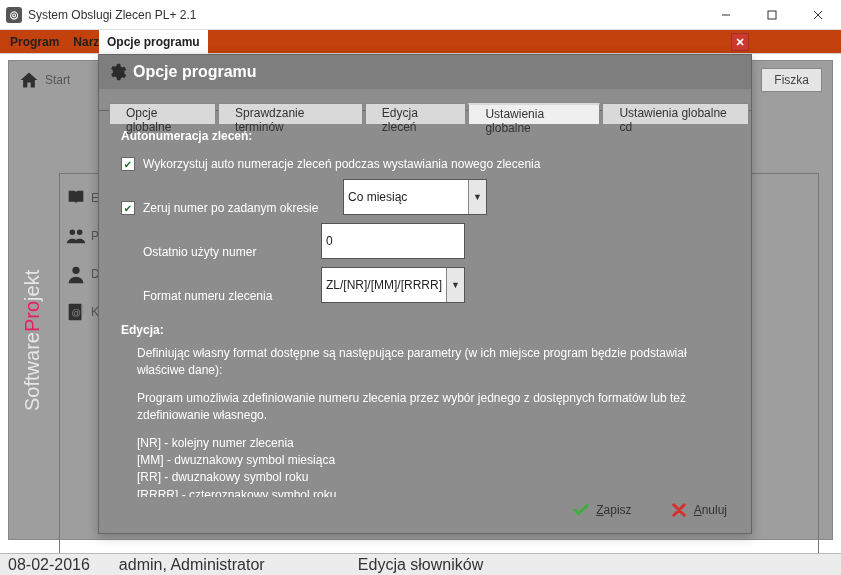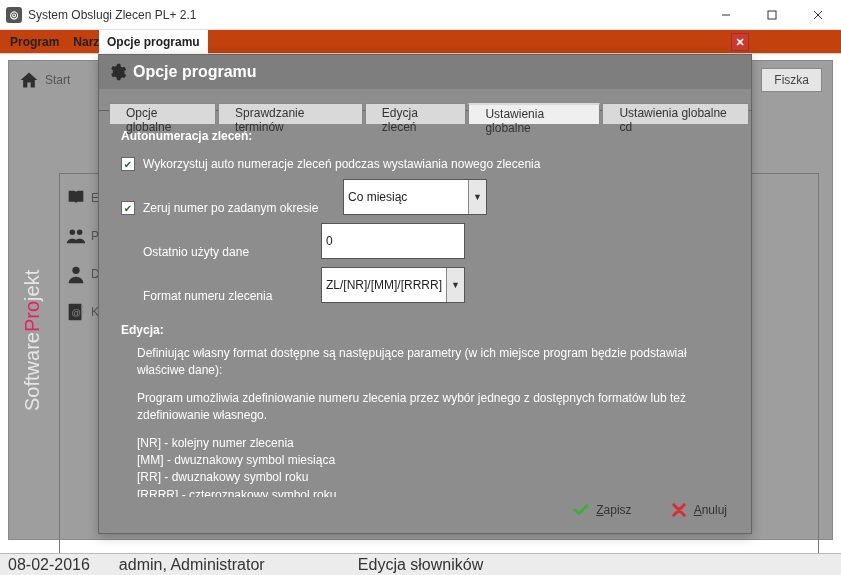--- a/index.html
+++ b/index.html
@@ -417,21 +417,21 @@
     <div class="form-row">
       <div class="chk checked"></div>
       <span class="form-label">Zeruj numer po zadanym okresie</span>
       <div class="select">
         <span>Co miesiąc</span>
         <div class="caret">▼</div>
       </div>
     </div>
 
     <div class="form-row">
-      <span class="form-label indent">Ostatnio użyty dane</span>
+      <span class="form-label indent">Ostatnio użyty numer</span>
       <div class="textinput">
         <span>0</span>
       </div>
     </div>
 
     <div class="form-row">
       <span class="form-label indent">Format numeru zlecenia</span>
       <div class="select">
         <span>ZL/[NR]/[MM]/[RRRR]</span>
         <div class="caret">▼</div>

